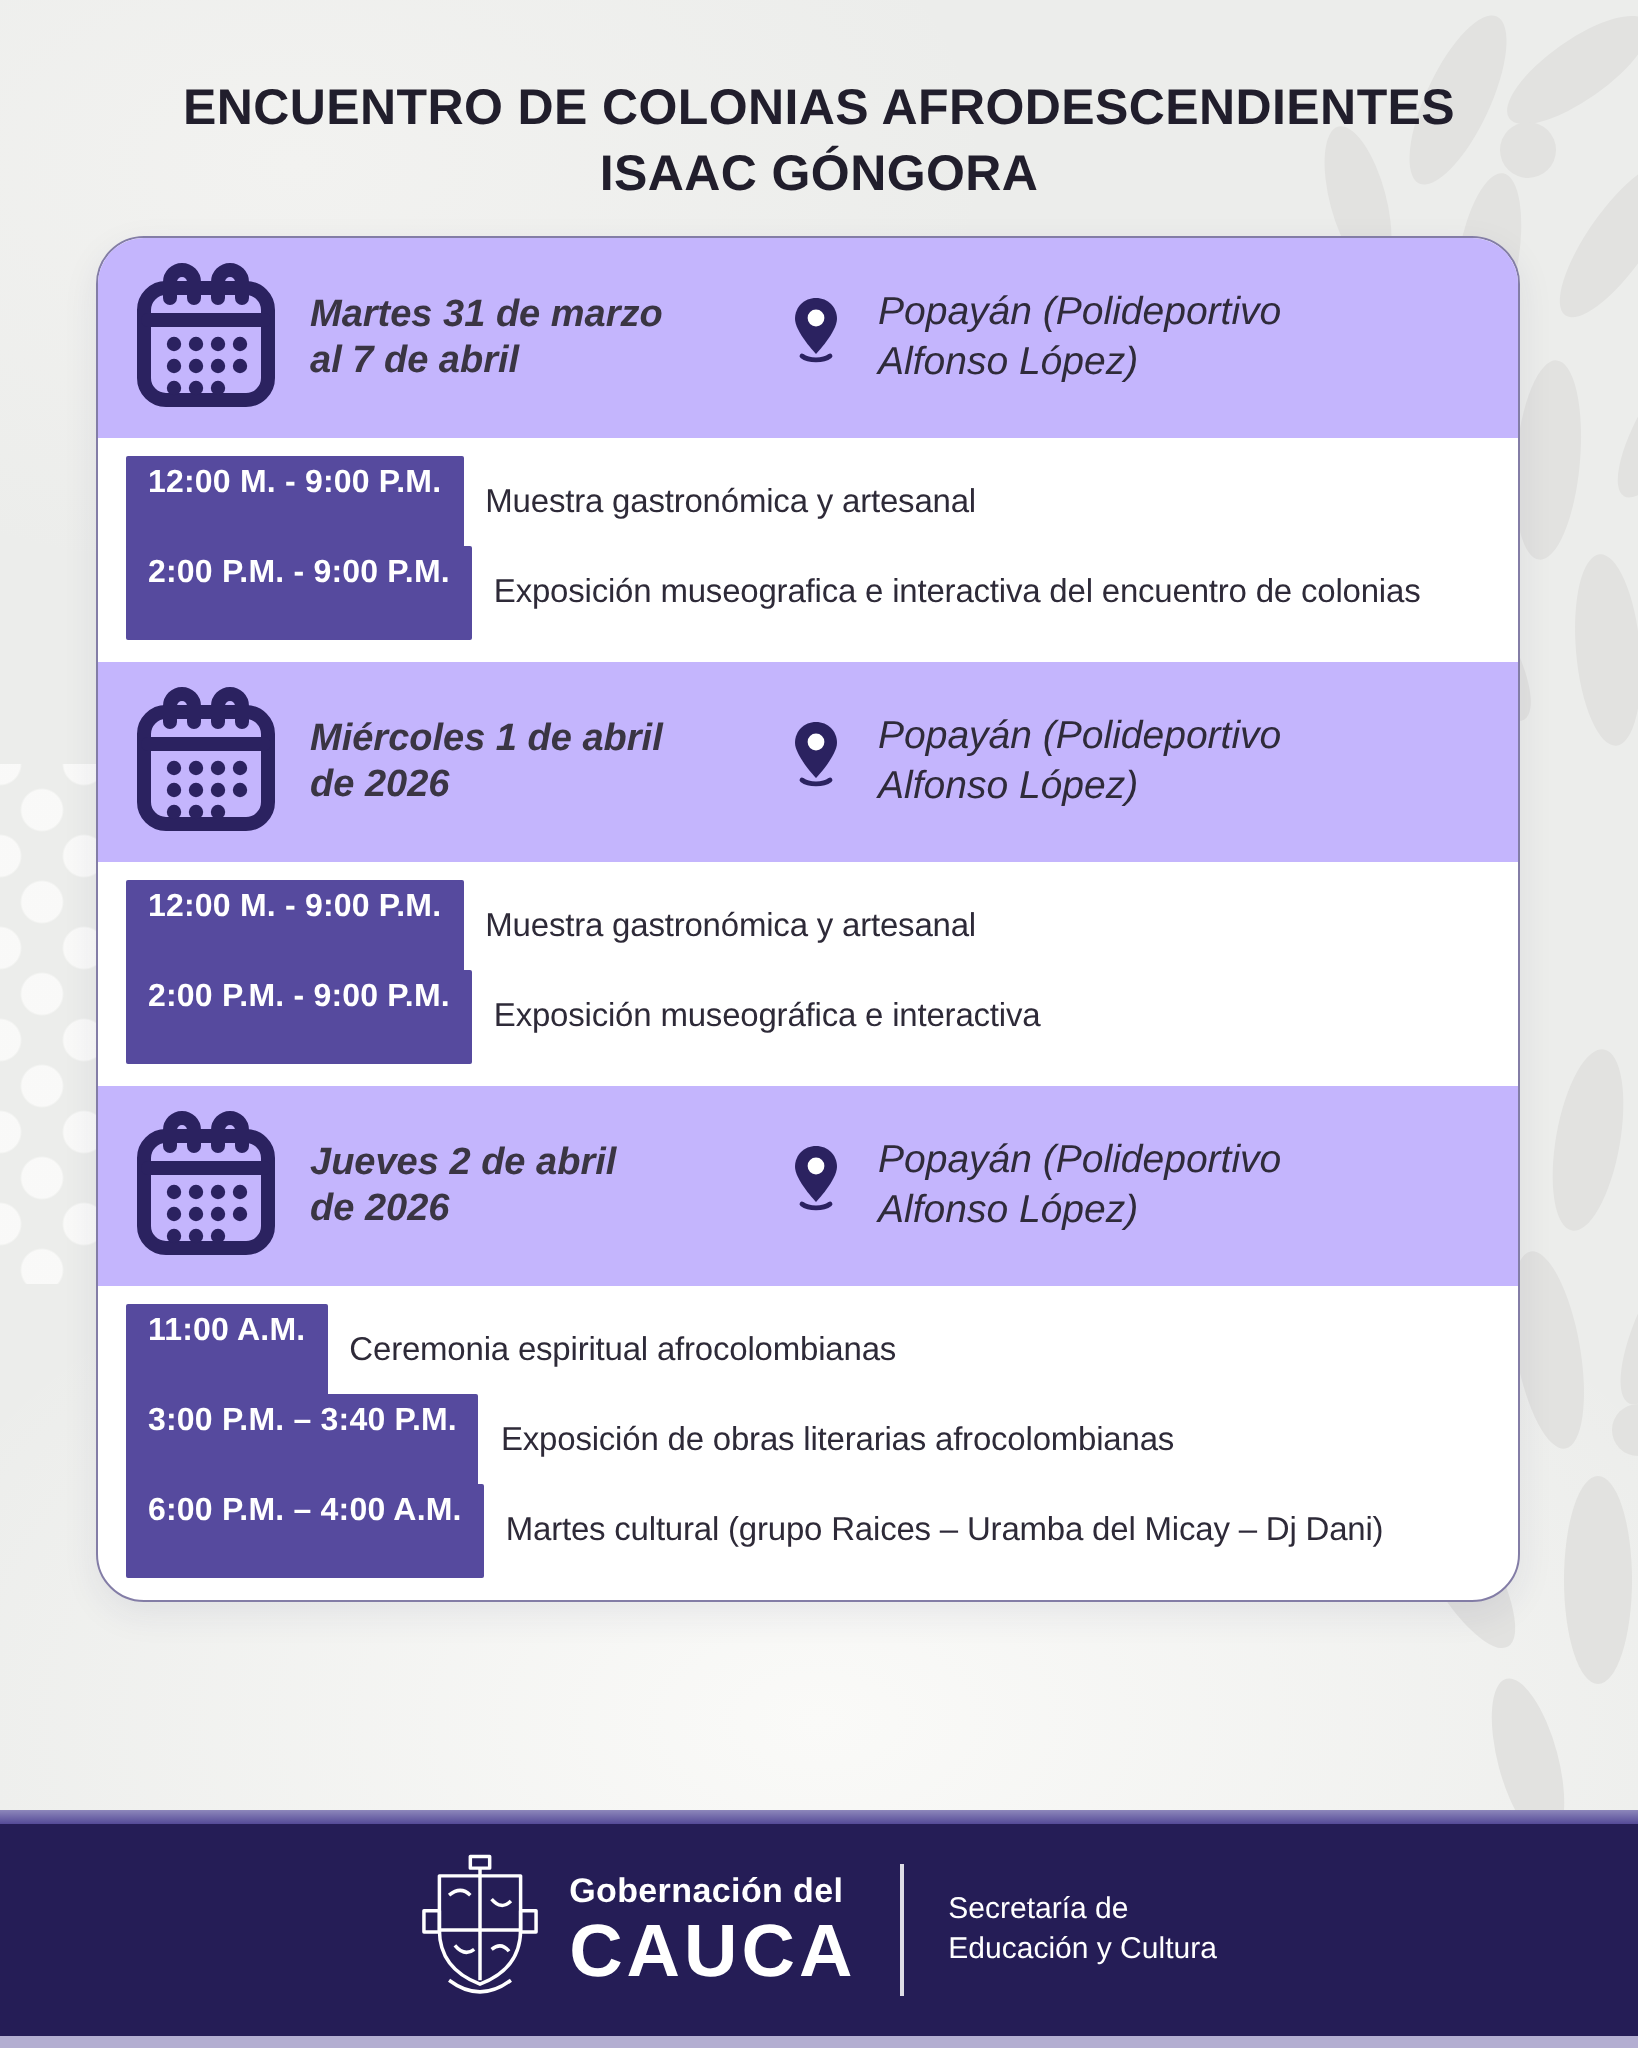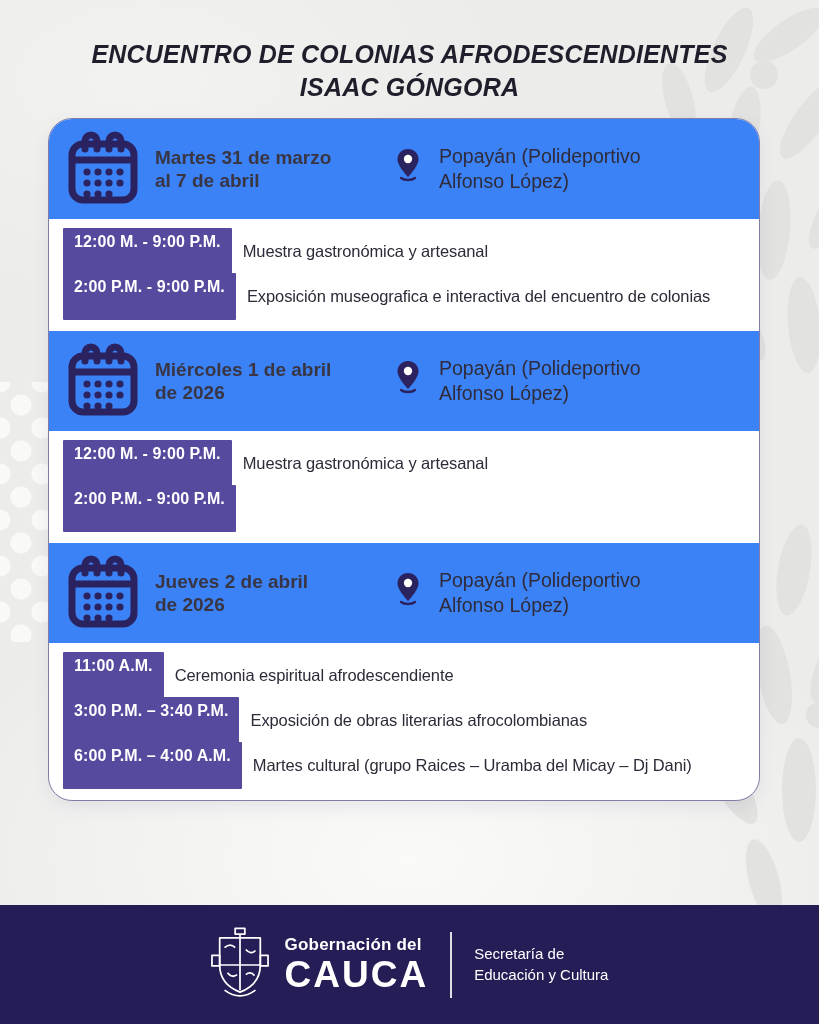--- a/index.html
+++ b/index.html
@@ -19,31 +19,31 @@
     background-image:
       radial-gradient(circle, rgba(252,252,251,.95) 10px, rgba(252,252,251,0) 11px),
       radial-gradient(circle, rgba(252,252,251,.95) 10px, rgba(252,252,251,0) 11px);
     background-size:42px 46px, 42px 46px;
     background-position:0 0, 21px 23px;
     opacity:.85;
   }
   .title{
     position:absolute; z-index:1; top:38px; left:0; width:100%;
     text-align:center; font-weight:800; font-size:25px; line-height:1.32;
-    letter-spacing:.2px; color:#211e2c;font-style:italic;
+    letter-spacing:.2px; color:#211e2c;
   }
   .card{
     position:absolute; z-index:2; left:48px; top:118px; width:710px;
     background:#ffffff; border:1.5px solid #837da6; border-radius:24px;
     overflow:hidden; box-shadow:0 6px 18px rgba(40,32,90,.08);
   }
   .band{
-    height:100px; background:#3b82f6;
+    height:100px; background:#c4b5fd;
     display:grid; grid-template-columns:92px 240px 36px 1fr;
-    align-items:center; padding-left:14px;
+    align-items:center; padding-left:14px;font-style:italic;
   }
   .cal-icon{width:80px; height:80px;}
   .date{
     font-weight:800; font-size:19px; line-height:1.22; color:#3a3543;
   }
   .pin-icon{width:26px; height:40px; margin-top:-4px;}
   .loc{
     font-weight:400; font-size:19.5px; line-height:1.3; color:#2f2b3a;
     padding-left:8px;
   }
@@ -51,21 +51,21 @@
   .ev{display:flex; align-items:center; height:33px; margin-bottom:12px; white-space:nowrap;}
   .ev:last-child{margin-bottom:0;}
   .badge{
     background:#564a9e; color:#ffffff; font-weight:700; font-size:16px;
     padding:5px 11px 24px 11px; border-radius:1px; margin-right:11px;
     letter-spacing:.1px; flex:0 0 auto;
   }
   .ev-label{font-size:16.5px; letter-spacing:-.1px; color:#2e2a38;}
   .footer{
     position:absolute; z-index:3; left:0; bottom:0; width:100%; height:119px;
-    display:flex; flex-direction:row;
+    display:flex; flex-direction:column;
   }
   .footer-strip-top{height:7px; background:linear-gradient(#8d87bb, #554a97);}
   .footer-main{
     flex:1; background:#251d56; display:flex; align-items:center; justify-content:center;
     gap:16px; color:#ffffff;
   }
   .footer-strip-bottom{height:6px; background:#b3aed1;}
   .crest{width:58px; height:78px;}
   .org{line-height:1; text-align:left;}
   .org-top{font-weight:700; font-size:17px; letter-spacing:.2px; margin-bottom:3px;}
@@ -202,20 +202,21 @@
         <div>Alfonso López)</div>
       </div>
     </div>
     <div class="events">
       <div class="ev">
         <span class="badge">12:00 M. - 9:00 P.M.</span>
         <span class="ev-label">Muestra gastronómica y artesanal</span>
       </div>
       <div class="ev">
         <span class="badge">2:00 P.M. - 9:00 P.M.</span>
+        <span class="ev-label">Exposición museográfica e interactiva</span>
       </div>
     </div>
 
     <div class="band">
       <svg class="cal-icon" viewBox="0 0 80 80">
         <g fill="none" stroke="#2b2260" stroke-width="7" stroke-linecap="round">
           <rect x="9" y="15" width="62" height="56" rx="11"></rect>
           <line x1="11" y1="31" x2="69" y2="31"></line>
           <path d="M22 20 v-8 a6 6 0 0 1 12 0 v8"></path>
           <path d="M46 20 v-8 a6 6 0 0 1 12 0 v8"></path>
@@ -244,21 +245,21 @@
         <path d="M6 31 a8.5 4.5 0 0 0 14 0" fill="none" stroke="#2b2260" stroke-width="2.4" stroke-linecap="round"></path>
       </svg>
       <div class="loc">
         <div>Popayán (Polideportivo</div>
         <div>Alfonso López)</div>
       </div>
     </div>
     <div class="events">
       <div class="ev">
         <span class="badge">11:00 A.M.</span>
-        <span class="ev-label">Ceremonia espiritual afrodescendiente</span>
+        <span class="ev-label">Ceremonia espiritual afrocolombianas</span>
       </div>
       <div class="ev">
         <span class="badge">3:00 P.M. – 3:40 P.M.</span>
         <span class="ev-label">Exposición de obras literarias afrocolombianas</span>
       </div>
       <div class="ev">
         <span class="badge">6:00 P.M. – 4:00 A.M.</span>
         <span class="ev-label">Martes cultural (grupo Raices – Uramba del Micay – Dj Dani)</span>
       </div>
     </div>

